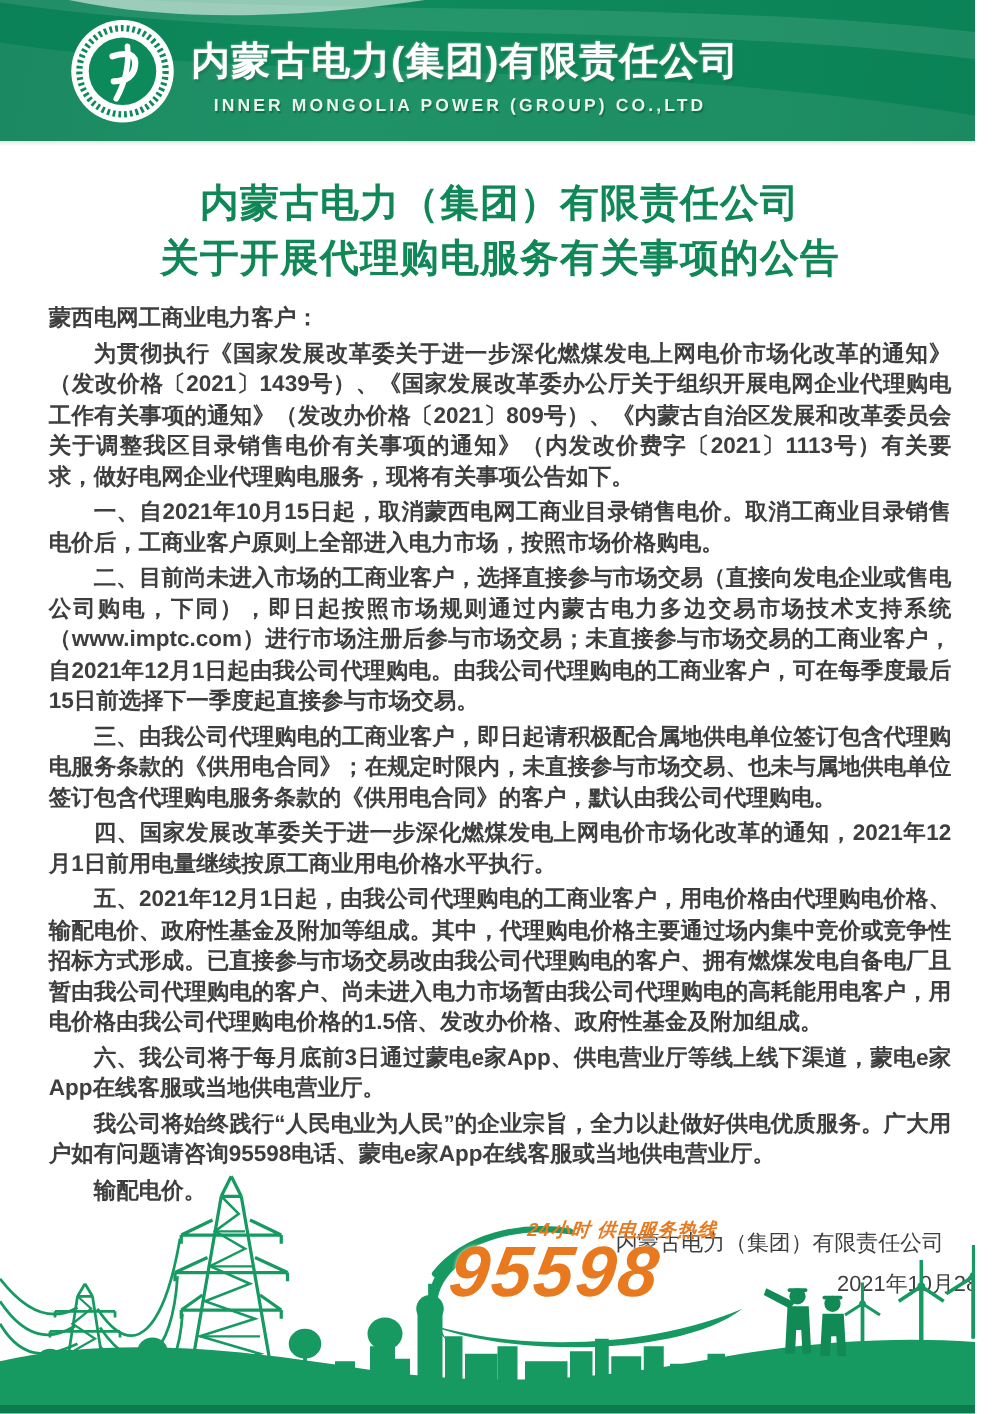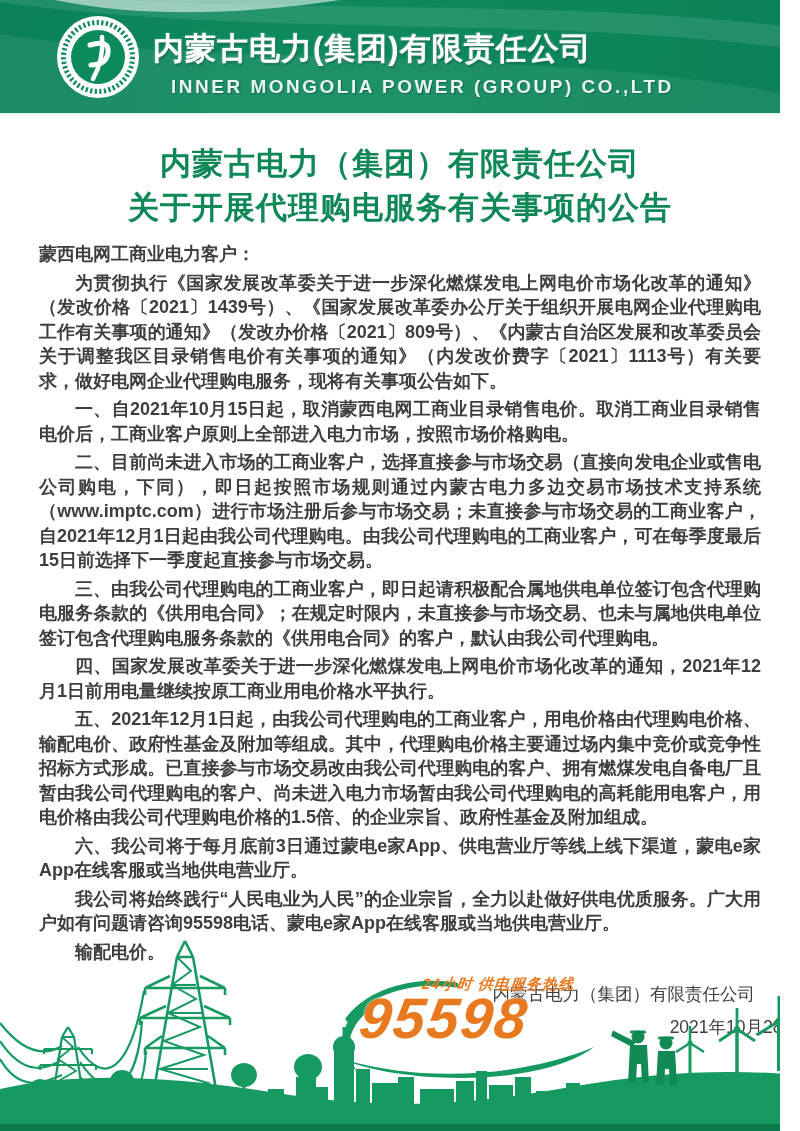--- a/index.html
+++ b/index.html
@@ -15,21 +15,21 @@
   }
   .header-swoosh{position:absolute;top:0;left:0;width:800px;height:113px;}
   .logo{position:absolute;left:56px;top:14px;width:84px;height:86px;}
   .header-text{position:absolute;left:153px;top:28px;}
   .company-cn{
     font-size:31px;font-weight:bold;color:#ffffff;letter-spacing:1px;
     text-shadow:1px 2px 2px rgba(0,70,45,.45),0 0 2px rgba(255,255,255,.6);
     white-space:nowrap;
   }
   .company-en{
-    margin-top:6px;font-size:19px;font-weight:bold;color:#e9f6f0;
+    margin-top:6px;font-size:14px;font-weight:bold;color:#e9f6f0;
     letter-spacing:2.5px;text-shadow:1px 1px 1px rgba(0,70,45,.5);white-space:nowrap;padding-left:18px;
   }
   .header-sep{position:absolute;top:113px;left:0;width:800px;height:4px;
     background:linear-gradient(#dff0e8,#ffffff);}
   
   .doc{position:absolute;top:117px;left:0;width:800px;}
   .title{
     margin:24px 0 0 0;text-align:center;color:#0f8756;
     font-family:"DejaVu Serif","Liberation Serif",serif;font-weight:bold;
     font-size:31px;line-height:44px;letter-spacing:1px;
@@ -91,21 +91,21 @@
       <span>内蒙古电力（集团）有限责任公司</span><br>
       <span>关于开展代理购电服务有关事项的公告</span>
     </h1>
     <div class="body-text">
       <p class="salutation">蒙西电网工商业电力客户：</p>
       <p>为贯彻执行《国家发展改革委关于进一步深化燃煤发电上网电价市场化改革的通知》（发改价格〔2021〕1439号）、《国家发展改革委办公厅关于组织开展电网企业代理购电工作有关事项的通知》（发改办价格〔2021〕809号）、《内蒙古自治区发展和改革委员会关于调整我区目录销售电价有关事项的通知》（内发改价费字〔2021〕1113号）有关要求，做好电网企业代理购电服务，现将有关事项公告如下。</p>
       <p>一、自2021年10月15日起，取消蒙西电网工商业目录销售电价。取消工商业目录销售电价后，工商业客户原则上全部进入电力市场，按照市场价格购电。</p>
       <p>二、目前尚未进入市场的工商业客户，选择直接参与市场交易（直接向发电企业或售电公司购电，下同），即日起按照市场规则通过内蒙古电力多边交易市场技术支持系统（www.imptc.com）进行市场注册后参与市场交易；未直接参与市场交易的工商业客户，自2021年12月1日起由我公司代理购电。由我公司代理购电的工商业客户，可在每季度最后15日前选择下一季度起直接参与市场交易。</p>
       <p>三、由我公司代理购电的工商业客户，即日起请积极配合属地供电单位签订包含代理购电服务条款的《供用电合同》；在规定时限内，未直接参与市场交易、也未与属地供电单位签订包含代理购电服务条款的《供用电合同》的客户，默认由我公司代理购电。</p>
       <p>四、国家发展改革委关于进一步深化燃煤发电上网电价市场化改革的通知，2021年12月1日前用电量继续按原工商业用电价格水平执行。</p>
-      <p>五、2021年12月1日起，由我公司代理购电的工商业客户，用电价格由代理购电价格、输配电价、政府性基金及附加等组成。其中，代理购电价格主要通过场内集中竞价或竞争性招标方式形成。已直接参与市场交易改由我公司代理购电的客户、拥有燃煤发电自备电厂且暂由我公司代理购电的客户、尚未进入电力市场暂由我公司代理购电的高耗能用电客户，用电价格由我公司代理购电价格的1.5倍、的企业宗旨、政府性基金及附加组成。</p>
+      <p>五、2021年12月1日起，由我公司代理购电的工商业客户，用电价格由代理购电价格、输配电价、政府性基金及附加等组成。其中，代理购电价格主要通过场内集中竞价或竞争性招标方式形成。已直接参与市场交易改由我公司代理购电的客户、拥有燃煤发电自备电厂且暂由我公司代理购电的客户、尚未进入电力市场暂由我公司代理购电的高耗能用电客户，用电价格由我公司代理购电价格的1.5倍、发改办价格、政府性基金及附加组成。</p>
       <p>六、我公司将于每月底前3日通过蒙电e家App、供电营业厅等线上线下渠道，蒙电e家App在线客服或当地供电营业厅。</p>
       <p>我公司将始终践行“人民电业为人民”的企业宗旨，全力以赴做好供电优质服务。广大用户如有问题请咨询95598电话、蒙电e家App在线客服或当地供电营业厅。</p>
       <p>输配电价。</p>
     </div>
     <div class="signature">
       <div class="sig-company">内蒙古电力（集团）有限责任公司</div>
       <div class="sig-date">2021年10月28日</div>
     </div>
   </main>
 

